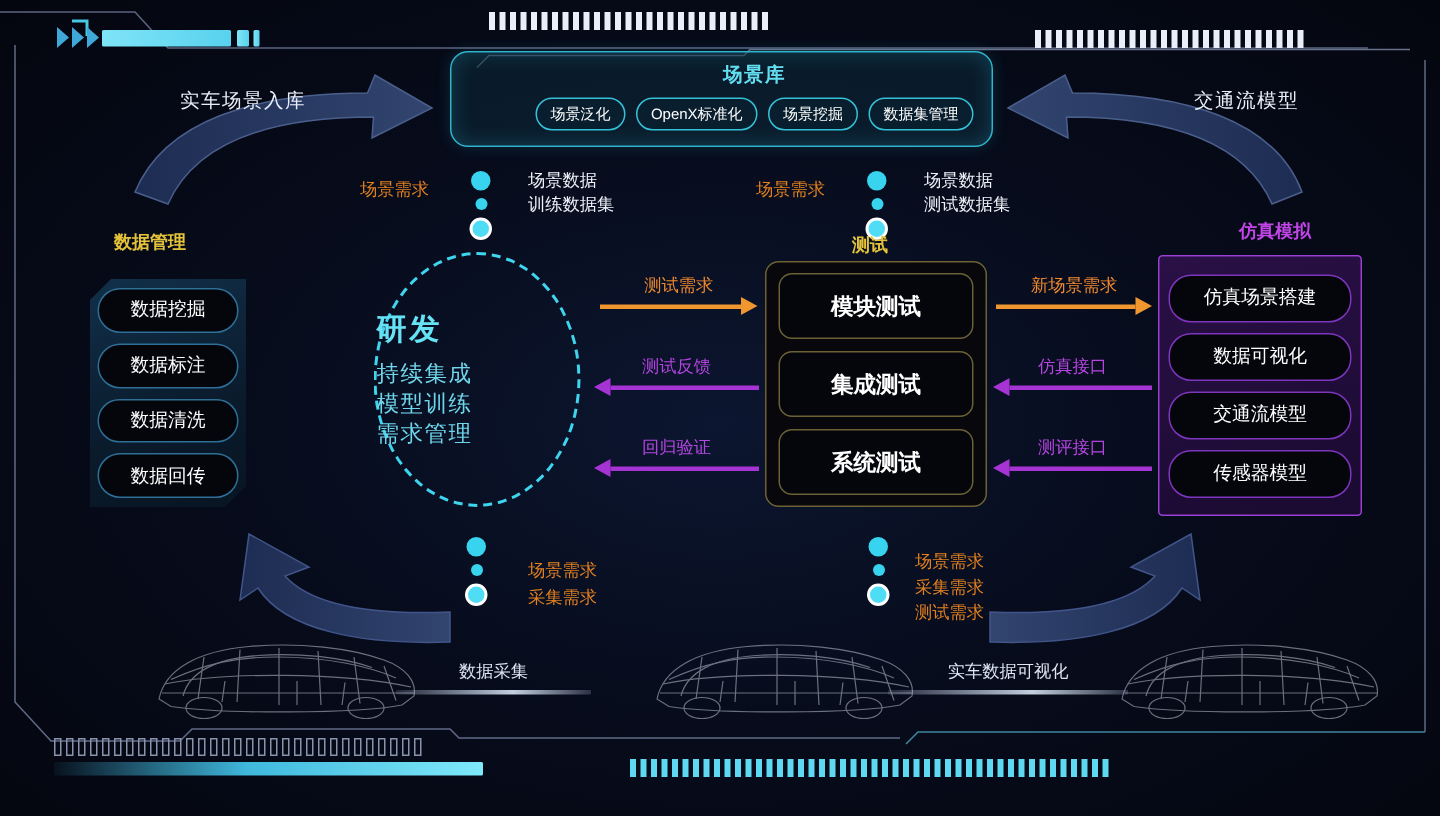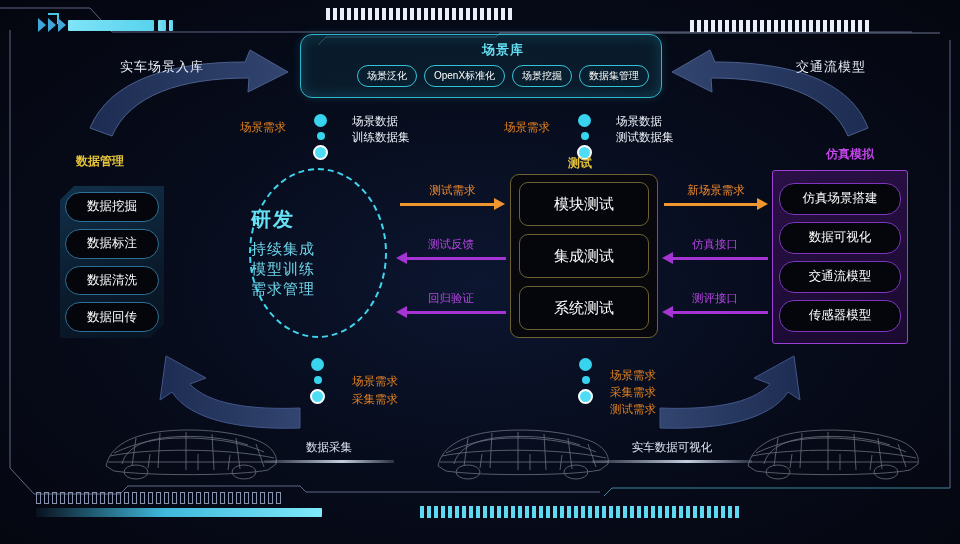--- a/index.html
+++ b/index.html
@@ -135,20 +135,21 @@
     gap: 8px;
     border: 1.5px solid #6e6233;
     border-radius: 9px;
     background: #07070c;
   }
   #test-panel .panel-item {
     height: 56px;
     font-size: 15px;
     border: 1px solid #6b6135;
     border-radius: 9px;
+    font-weight: bold;
   }
   #test-title { left: 568px; top: 155px; color: #e4c23a; text-align: center; }
 
   
   #sim-panel {
     left: 772px; top: 170px;
     width: 136px; height: 174px;
     padding: 7px 6px;
     border: 1.5px solid #9b3fd6;
     border-radius: 3px;

